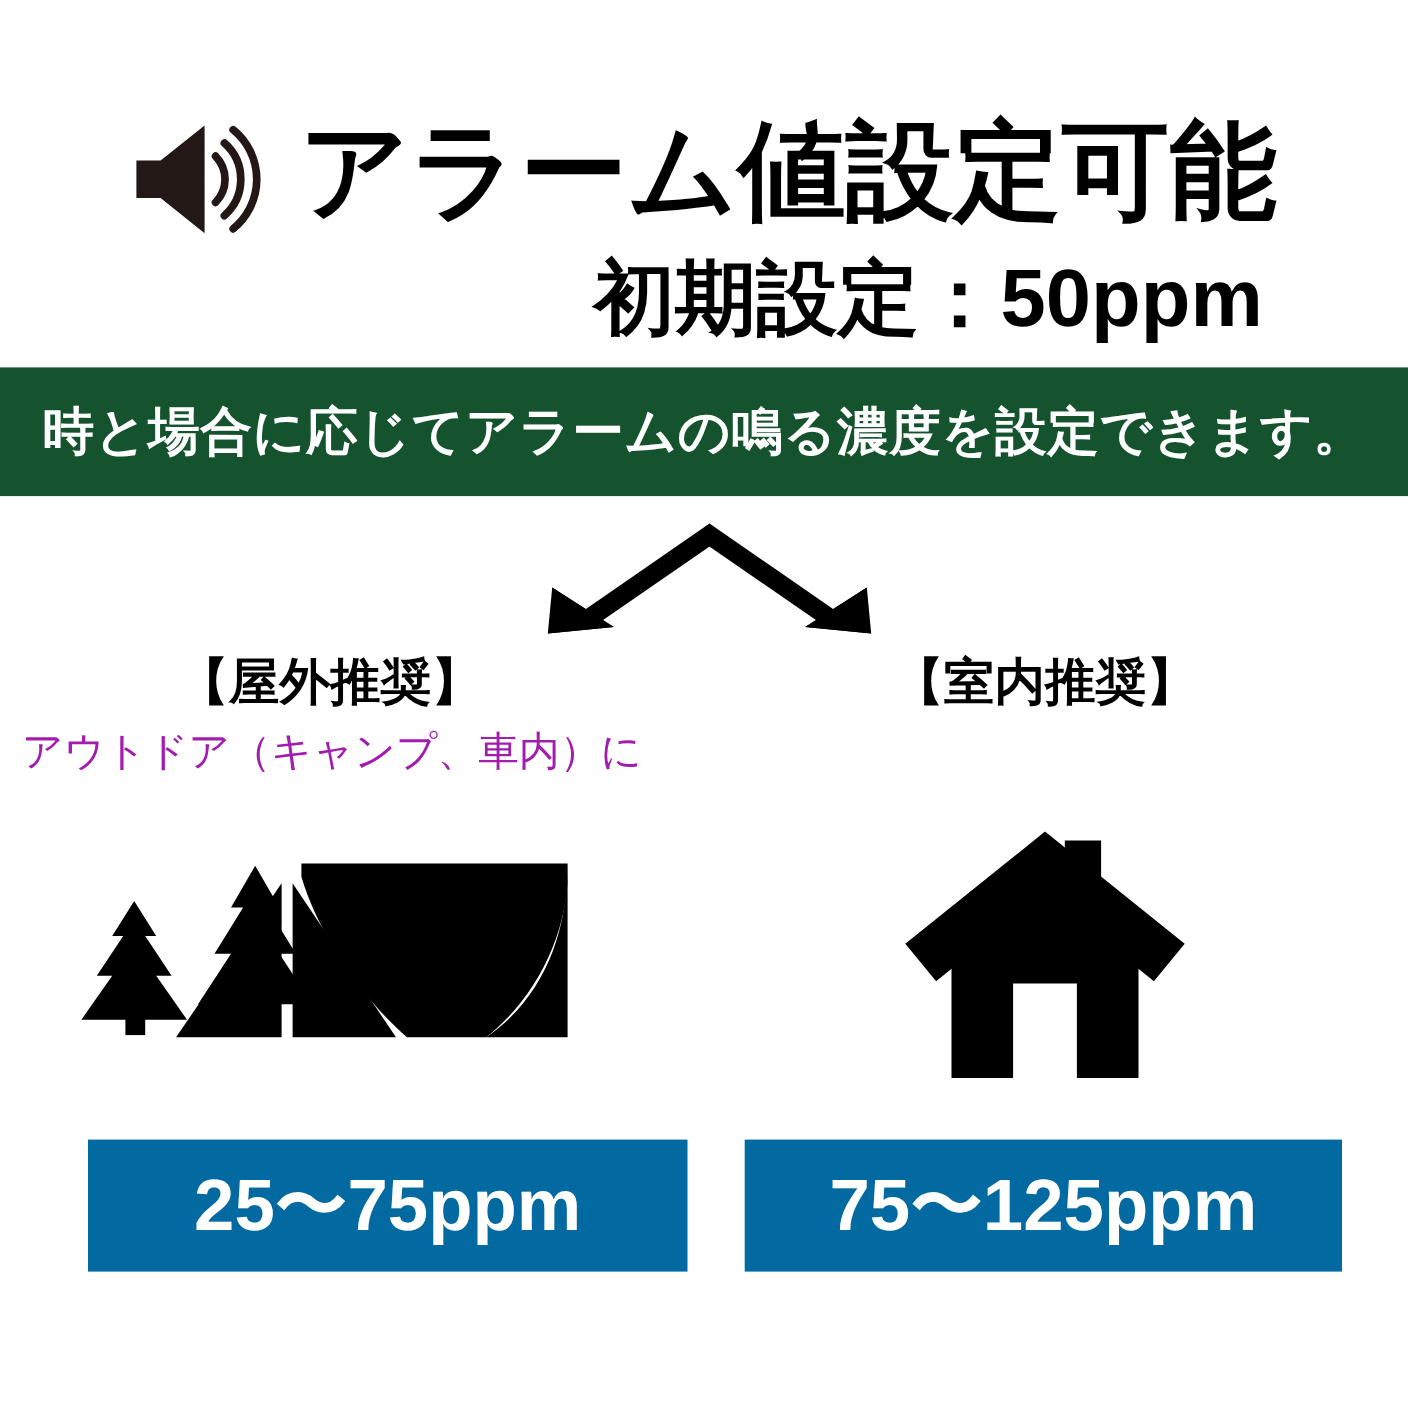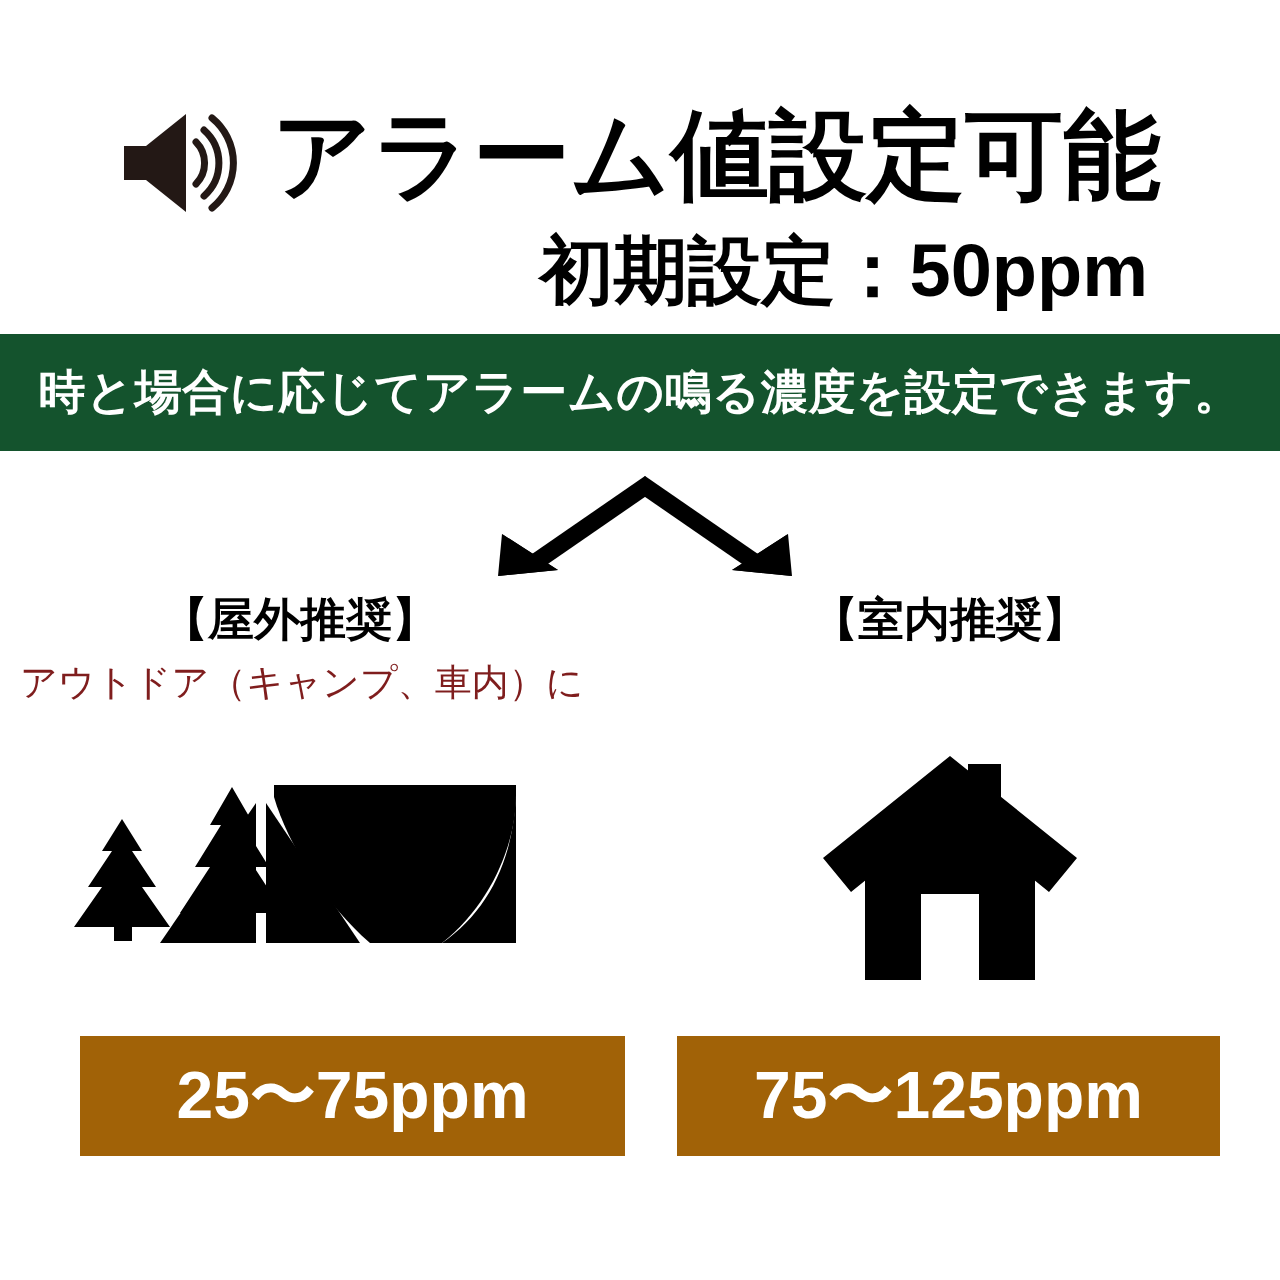--- a/index.html
+++ b/index.html
@@ -104,40 +104,40 @@
   }
   .column-caption {
     position: absolute;
     top: 68px; left: 0;
     width: 560px;
     text-align: center;
     font-size: 37px;
     line-height: 50px;
     font-weight: normal;
     white-space: nowrap;
-    color: #7f1d1d;
+    color: #a21caf;
   }
 
   .icon-wrap {
     position: absolute;
     left: 0;
     width: 560px;
     height: 230px;
     top: 160px;
     display: flex;
     align-items: flex-end;
     justify-content: center;
   }
 
   
   .badge {
     position: absolute;
     top: 1036px;
     height: 120px;
-    background: #a16207;
+    background: #0369a1;
     display: flex;
     align-items: center;
     justify-content: center;
   }
   #badge-outdoor { left: 80px;  width: 545px; }
   #badge-indoor  { left: 657px; width: 543px; margin-left: 20px; }
 
   .badge-text {
     font-size: 66px;
     font-weight: bold;

